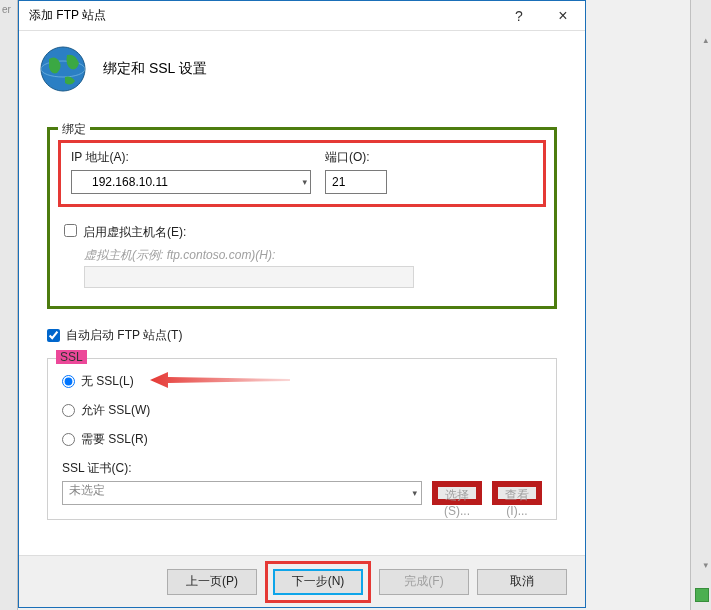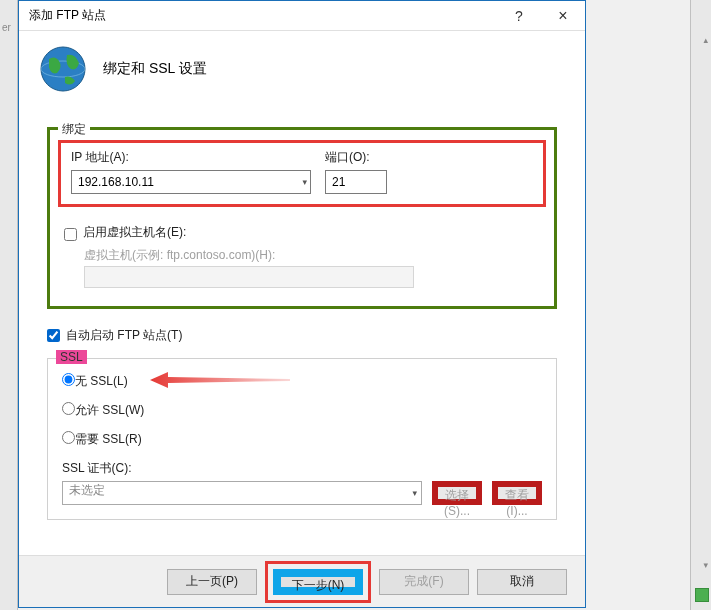--- a/index.html
+++ b/index.html
@@ -20,63 +20,63 @@
 
 .content { padding: 20px 28px 8px 28px; height: 450px; }
 .binding-box { border: 3px solid #4d7c0f; padding: 12px 14px 18px 14px; position: relative; }
 .binding-box .group-title { position: absolute; top: -9px; left: 8px; background: #fff; padding: 0 4px; font-size: 12px; color: #333; }
 
 .highlight-red { border: 3px solid #e53935; padding: 6px 10px 10px 10px; margin: -2px -6px 8px -6px; }
 
 .form-row { display: flex; gap: 14px; align-items: flex-end; }
 .form-col { display: flex; flex-direction: column; }
 .form-label { font-size: 12px; color: #222; margin-bottom: 4px; }
-.input-ip { width: 240px; height: 24px; border: 1px solid #7a7a7a; font-size: 12px; padding: 0 6px; background: #fff; }
+.input-ip { width: 240px; height: 24px; border: 1px solid #7a7a7a; font-size: 12px; padding: 0 20px; background: #fff; }
 .input-port { width: 62px; height: 24px; border: 1px solid #7a7a7a; font-size: 12px; padding: 0 6px; }
 .dropdown-wrap { position: relative; }
 .dropdown-arrow { position: absolute; right: 4px; top: 50%; transform: translateY(-50%); pointer-events: none; font-size: 9px; color: #555; }
 
-.chk-row { display: flex; align-items: flex-end; gap: 6px; margin-top: 17px; font-size: 12px; color: #222; }
+.chk-row { display: flex; align-items: flex-start; gap: 6px; margin-top: 17px; font-size: 12px; color: #222; }
 .chk-row input[type=checkbox] { width: 13px; height: 13px; }
-.disabled-label { color: #a0a0a0; font-size: 12px; margin-left: 20px; margin-top: 6px; }
+.disabled-label { color: #a0a0a0; font-size: 12px; margin-left: 20px; margin-top: 6px; font-style: italic; }
 .disabled-input { width: 330px; height: 22px; border: 1px solid #d6d6d6; background: #f4f4f4; margin-left: 20px; margin-top: 2px; }
 
 .autostart { display: flex; align-items: center; gap: 6px; font-size: 12px; color: #222; margin: 18px 0 14px 0; }
 .autostart input { accent-color: #0066cc; }
 
 .ssl-box { border: 1px solid #d0d0d0; padding: 14px 14px 14px 14px; position: relative; }
 .ssl-box .group-title { position: absolute; top: -9px; left: 8px; background: #ec4899; padding: 0 4px; font-size: 12px; color: #333; }
-.radio-row { display: flex; align-items: flex-start; font-size: 12px; color: #222; margin-bottom: 12px; position: relative; }
+.radio-row { display: flex; align-items: center; gap: 6px; font-size: 12px; color: #222; margin-bottom: 12px; position: relative; }
 .radio-row input { width: 13px; height: 13px; }
 
 .arrow-annot { position: absolute; left: 88px; top: -3px; }
 
 .cert-row { margin-top: 6px; }
 .cert-label { font-size: 12px; color: #222; margin-bottom: 4px; }
 .cert-controls { display: flex; gap: 10px; align-items: center; }
 .cert-select { width: 360px; height: 24px; border: 1px solid #aaa; font-size: 12px; padding: 0 6px; background: #fff; color: #888; position: relative; }
 .btn-gray { width: 86px; height: 24px; border: 6px solid #b91c1c; background: #e9e9e9; font-size: 12px; color: #a0a0a0; }
 
 .footer { position: absolute; bottom: 0; left: 0; right: 0; height: 52px; background: #f0f0f0; border-top: 1px solid #ddd; display: flex; align-items: center; justify-content: flex-end; padding: 0 18px; gap: 8px; }
 .footer .btn-std { width: 90px; height: 26px; border: 1px solid #adadad; background: #e1e1e1; font-size: 12px; color: #222; }
 .footer .btn-std.disabled { color: #a0a0a0; }
 .footer .btn-next-wrap { border: 3px solid #e53935; padding: 5px; }
-.footer .btn-next { width: 90px; height: 26px; border: 8px solid #0ea5e9; background: #e1e1e1; font-size: 12px; color: #222; }
+.footer .btn-next { width: 90px; height: 26px; border: 2px solid #0ea5e9; background: #e1e1e1; font-size: 12px; color: #222; }
 
 .right-strip { position: absolute; right: 0; top: 0; width: 21px; height: 610px; background: #e8e8e8; border-left: 1px solid #c0c0c0; }
 .right-strip .scroll-up { position: absolute; top: 35px; right: 3px; font-size: 9px; color: #888; }
 .right-strip .scroll-down { position: absolute; bottom: 40px; right: 3px; font-size: 9px; color: #888; }
 .right-strip .icons { position: absolute; bottom: 8px; right: 2px; display: flex; flex-direction: column; gap: 4px; }
 .right-strip .mini-icon { width: 14px; height: 14px; background: #4caf50; border: 1px solid #388e3c; }
 </style>
 </head>
 <body>
 
 <div class="left-strip">
-  <div style="font-size:10px;color:#888;padding:22px 2px">er</div>
+  <div style="font-size:10px;color:#888;padding:4px 2px">er</div>
 </div>
 
 <div class="dialog-outer">
 
   <div class="titlebar">
     <div class="title">添加 FTP 站点</div>
     <div class="btn">?</div>
     <div class="btn close">×</div>
   </div>
 

